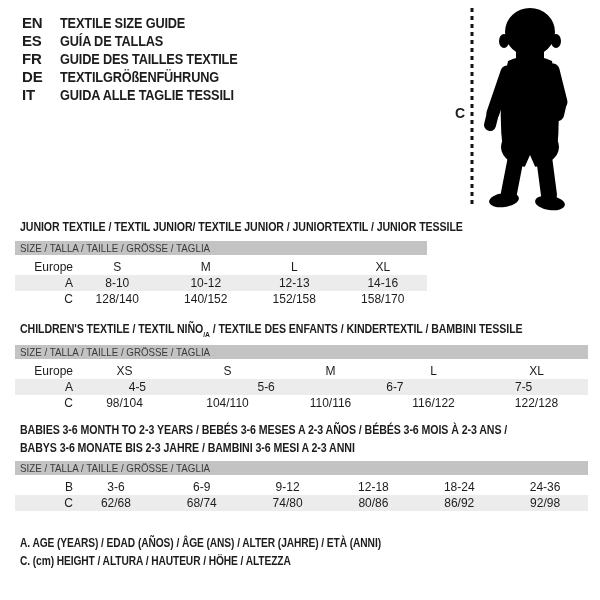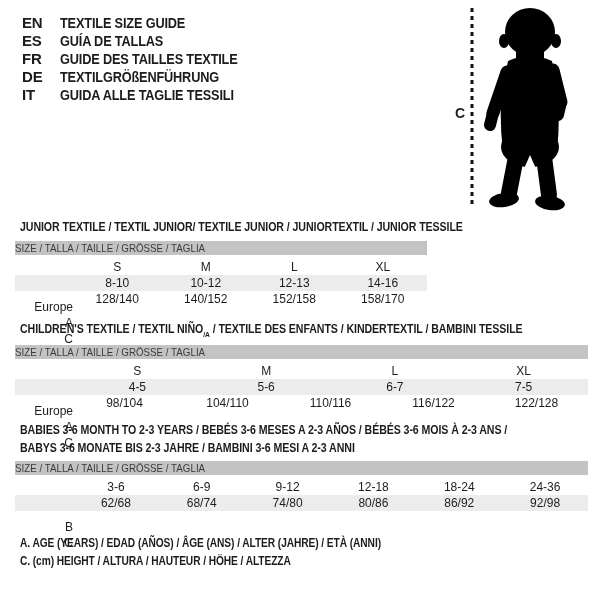--- a/index.html
+++ b/index.html
@@ -26,25 +26,25 @@
   #t2-title{left:20px;top:320px;}
   #t3-title{left:20px;top:421px;}
   sub{font-size:8px;}
 
   
   .tbl{left:15px;}
   #t1-table{top:241px;width:412px;}
   #t2-table{top:345px;width:573px;}
   #t3-table{top:461px;width:573px;}
   .bar{height:14px;line-height:14px;background:#c3c3c3;color:#3a3a3a;font-size:11.5px;
-       margin-bottom:4px;}
+       padding-left:5px;margin-bottom:4px;}
   .trow{display:flex;height:16px;line-height:16px;font-size:12px;}
   .trow.shaded{background:#ececec;}
   .tcell{flex:1;text-align:center;}
-  .tlabel{flex:0 0 53px;text-align:right;padding-left:5px;margin-top:40px;}
+  .tlabel{flex:0 0 53px;text-align:right;padding-left:5px;}
 
   
   #legend{left:20px;top:534px;}
   .legend-line{font-weight:bold;font-size:12px;line-height:18px;letter-spacing:-0.1px;}
 </style>
 </head>
 <body>
 
 <div id="langs" class="abs">
   <div class="lang-row">
@@ -125,20 +125,21 @@
 
 <div id="t2-title" class="abs sec-title">
   <span class="cond"><span>CHILDREN'S TEXTILE / TEXTIL NIÑO</span><sub>/A</sub><span> / TEXTILE DES ENFANTS / KINDERTEXTIL / BAMBINI TESSILE</span></span>
 </div>
 <div id="t2-table" class="abs tbl">
   <div class="bar">
     <span class="cond">SIZE / TALLA / TAILLE / GRÖSSE / TAGLIA</span>
   </div>
   <div class="trow">
     <div class="tcell tlabel">Europe</div>
+    <div class="tcell">XS</div>
     <div class="tcell">S</div>
     <div class="tcell">M</div>
     <div class="tcell">L</div>
     <div class="tcell">XL</div>
   </div>
   <div class="trow shaded">
     <div class="tcell tlabel">A</div>
     <div class="tcell">4-5</div>
     <div class="tcell">5-6</div>
     <div class="tcell">6-7</div>

